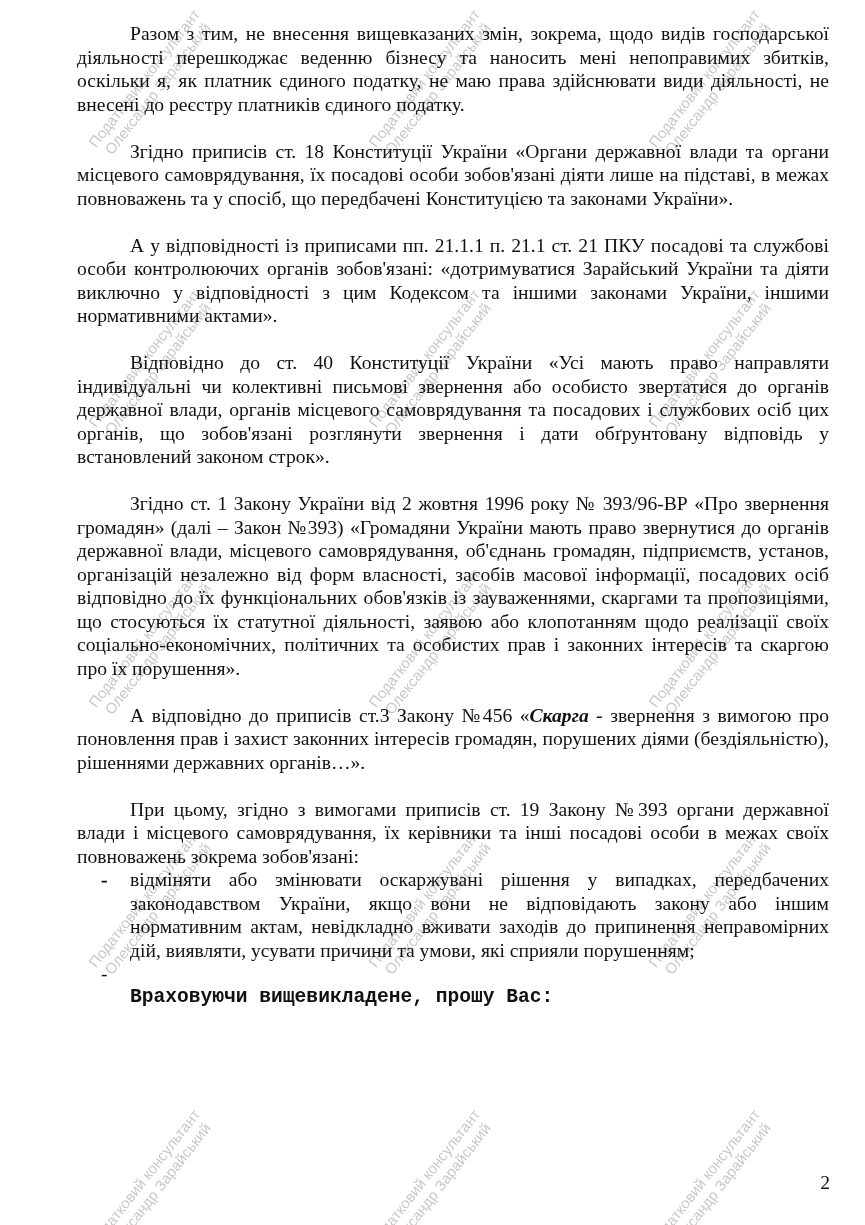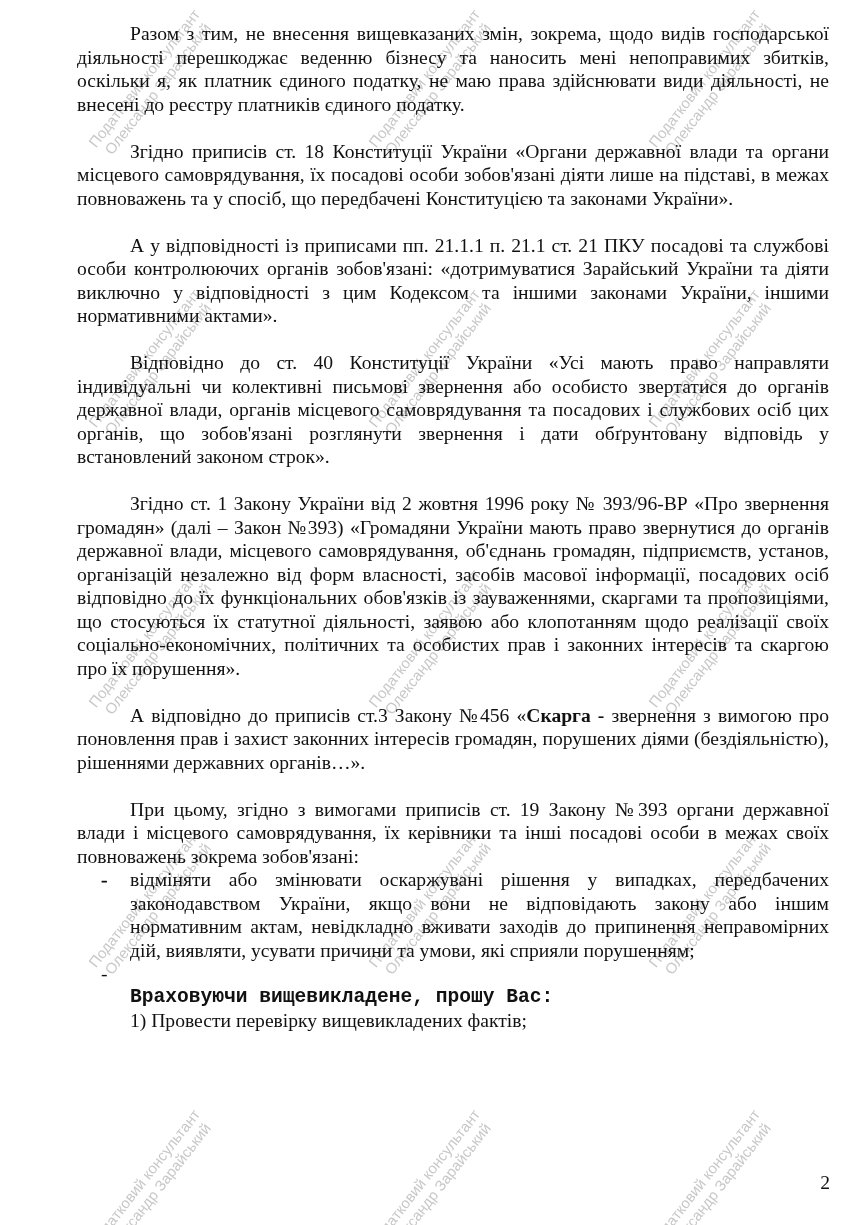--- a/index.html
+++ b/index.html
@@ -7,21 +7,21 @@
   .page {
     position: absolute; left: 0; top: 0; width: 865px; height: 1225px;
     font-family: "Liberation Serif", serif; font-size: 19.6px; color: #111;
   }
   .text {
     position: absolute; left: 77px; top: 22px; width: 752px;
     line-height: 23.5px; z-index: 1;
   }
   .para { margin: 0 0 23.5px 0; text-align: justify; text-indent: 53px; }
   .q { }
-  .qb { font-weight: bold; }
+  .qb { font-style: italic; font-weight: bold; }
   .bullets { margin: -23.5px 0 23.5px 0; padding: 0; list-style: none; }
   .bullets li { position: relative; padding-left: 53px; text-align: justify; }
   .bullets li .dash { position: absolute; left: 24px; top: 0; }
   .bold-heading { font-weight: bold; text-indent: 53px; margin: 0; font-family: Liberation Mono, monospace; }
   .numbered { margin: 0; padding-left: 53px; }
   .page-number { position: absolute; right: 35px; top: 1172px; font-size: 19.6px; z-index: 1; }
   .wm {
     position: absolute; z-index: 0; color: #c8c8c8;
     font-family: "Liberation Sans", sans-serif; font-size: 15px; line-height: 17px;
     transform: rotate(-52deg); transform-origin: left top; white-space: nowrap;
@@ -111,17 +111,16 @@
 
     <p class="para">При цьому, згідно з вимогами приписів ст. 19 Закону №393 органи державної влади і місцевого самоврядування, їх керівники та інші посадові особи в межах своїх повноважень зокрема зобов'язані:</p>
 
     <ul class="bullets">
       <li><span class="dash">-</span></li>
       <li><span class="dash">-</span><span>відміняти або змінювати оскаржувані рішення у випадках, передбачених законодавством України, якщо вони не відповідають закону або іншим нормативним актам, невідкладно вживати заходів до припинення неправомірних дій, виявляти, усувати причини та умови, які сприяли порушенням;</span></li>
       <li><span class="dash">-</span></li>
     </ul>
 
     <p class="bold-heading">Враховуючи вищевикладене, прошу Вас:</p>
-    <p class="numbered">1)  Провести перевірку вищевикладених фактів;</p>
   </div>
 
   <div class="page-number">2</div>
 </div>
 
 </body></html>

